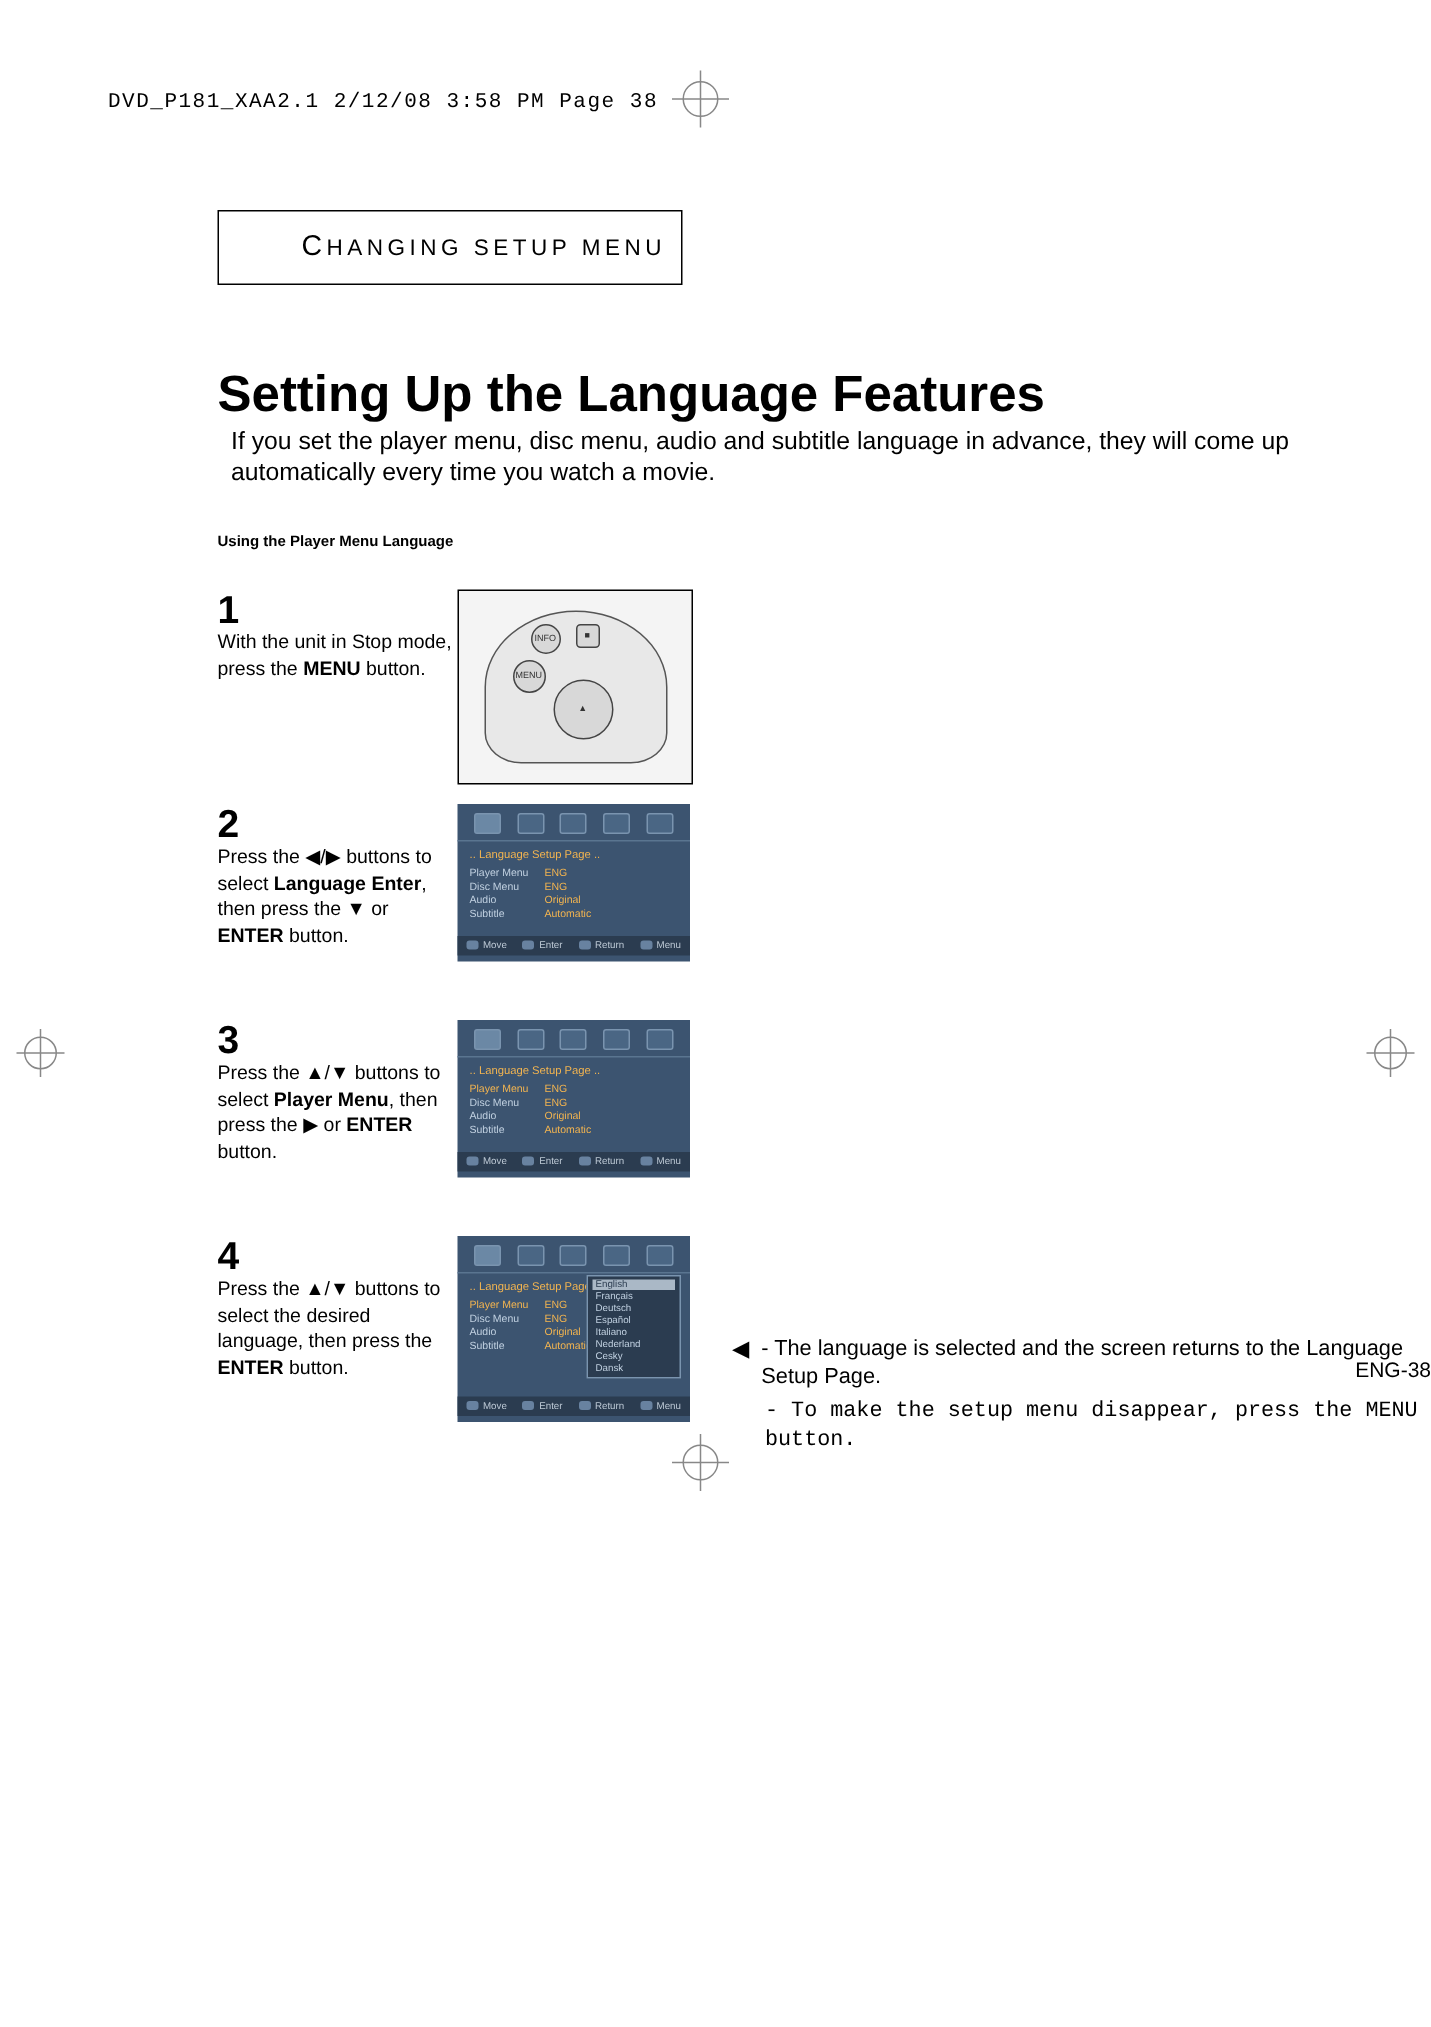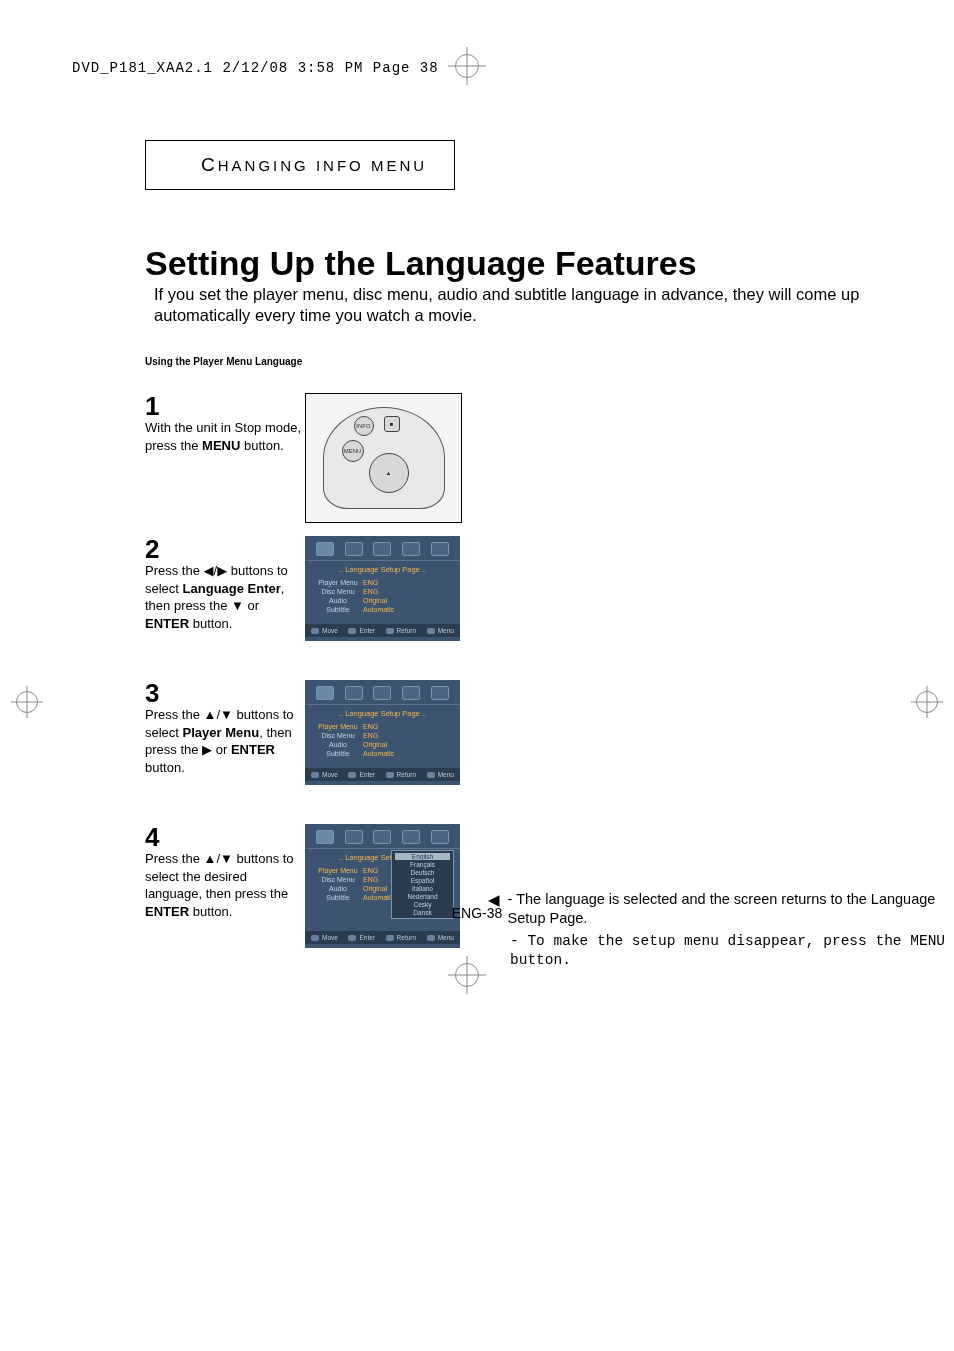--- a/index.html
+++ b/index.html
@@ -152,21 +152,20 @@
     display:flex;align-items:center;justify-content:center;
     color:#333;
   }
 
   .osd {
     width:155px;
     background:#3c5470;
     color:#d0dae5;
     font-size:7px;
     padding:4px 0;
-    text-align:center;
   }
   .osd-top{
     display:flex;
     justify-content:space-around;
     padding:2px 6px 4px;
     border-bottom:1px solid #5a7590;
   }
   .osd-ico{
     width:16px;height:12px;border:1px solid #7a94af;border-radius:2px;
     background:#4a6684;
@@ -219,40 +218,40 @@
     font-size:15px;
     margin-right:8px;
   }
   .notes .row{display:flex;margin-bottom:4px;}
   .notes .indent{margin-left:22px;font-family:Liberation Mono, monospace;}
 
   .page-num{
     position:absolute;
     bottom:120px;
     left:0;right:0;
-    text-align:center;
+    text-align:right;
     font-size:14px;
   }
 
   b{font-weight:bold;}
   .arrow-sym{font-family:Arial;}
 </style>
 </head>
 <body>
 
 <div class="page">
   <div class="header-line">DVD_P181_XAA2.1  2/12/08  3:58 PM  Page 38</div>
   <div class="reg-top"></div>
   <div class="reg-left"></div>
   <div class="reg-right"></div>
   <div class="reg-bottom"></div>
 
   <div class="chapter-box">
     <span class="first-letter">C</span>
-      <span>HANGING INFO MENU</span>
+      <span>HANGING SETUP MENU</span>
   </div>
 
   <div class="title">Setting Up the Language Features</div>
   <div class="intro">If you set the player menu, disc menu, audio and subtitle language in advance, they will come up automatically every time you watch a movie.</div>
   <div class="subheading">Using the Player Menu Language</div>
 
   <div class="step-row" style="top:393px">
     <div class="step-text">
       <div class="step-num">1</div>
       <span>With the unit in Stop mode, press the </span><b>MENU</b><span> button.</span>

